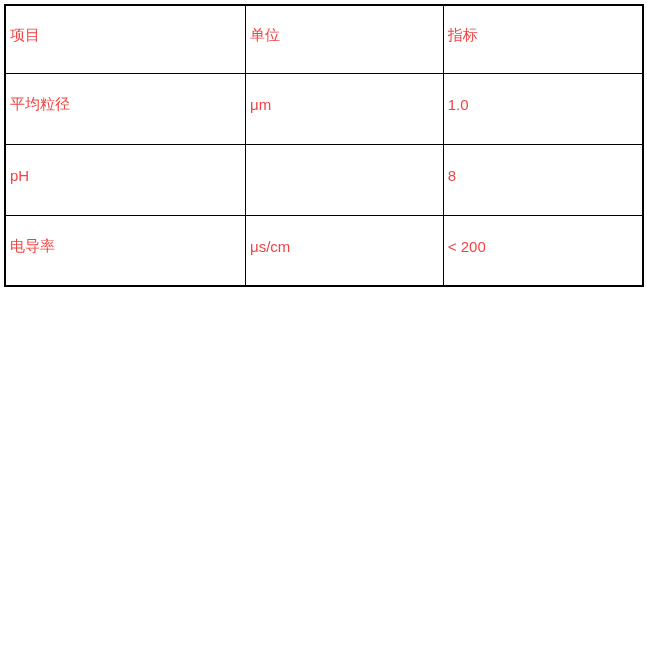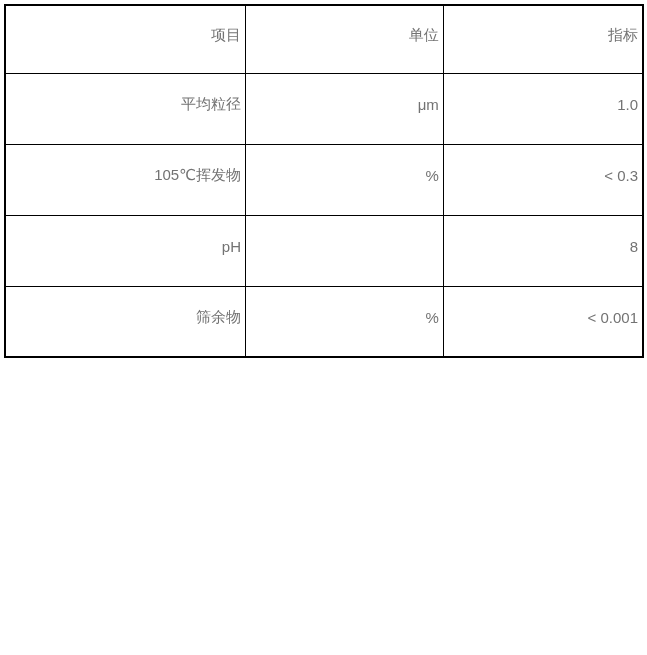--- a/index.html
+++ b/index.html
@@ -23,25 +23,25 @@
     width: 640px;
     border: 2px solid #000000;
     background: #ffffff;
   }
   table.spec-table col.c1 { width: 37.7%; }
   table.spec-table col.c2 { width: 31.0%; }
   table.spec-table col.c3 { width: 31.3%; }
   table.spec-table th,
   table.spec-table td {
     border: 1px solid #000000;
-    text-align: right;
+    text-align: left;
     vertical-align: middle;
     font-size: 15px;
     font-weight: 400;
-    color: #737373;
+    color: #ef4444;
     padding: 0 4px 8px 4px;
     overflow: hidden;
     white-space: nowrap;
   }
   table.spec-table thead tr { height: 68px; }
   table.spec-table tbody tr { height: 71px; }
 </style>
 </head>
 <body>
 
@@ -59,29 +59,24 @@
         <th>指标</th>
       </tr>
     </thead>
     <tbody>
       <tr>
         <td>平均粒径</td>
         <td>μm</td>
         <td>1.0</td>
       </tr>
       <tr>
-        <td>105℃挥发物</td>
-        <td>%</td>
-        <td>&lt; 0.3</td>
-      </tr>
-      <tr>
         <td>pH</td>
         <td></td>
         <td>8</td>
       </tr>
       <tr>
-        <td>筛余物</td>
-        <td>%</td>
-        <td>&lt; 0.001</td>
+        <td>电导率</td>
+        <td>μs/cm</td>
+        <td>&lt; 200</td>
       </tr>
     </tbody>
   </table>
 </div>
 
 </body></html>

